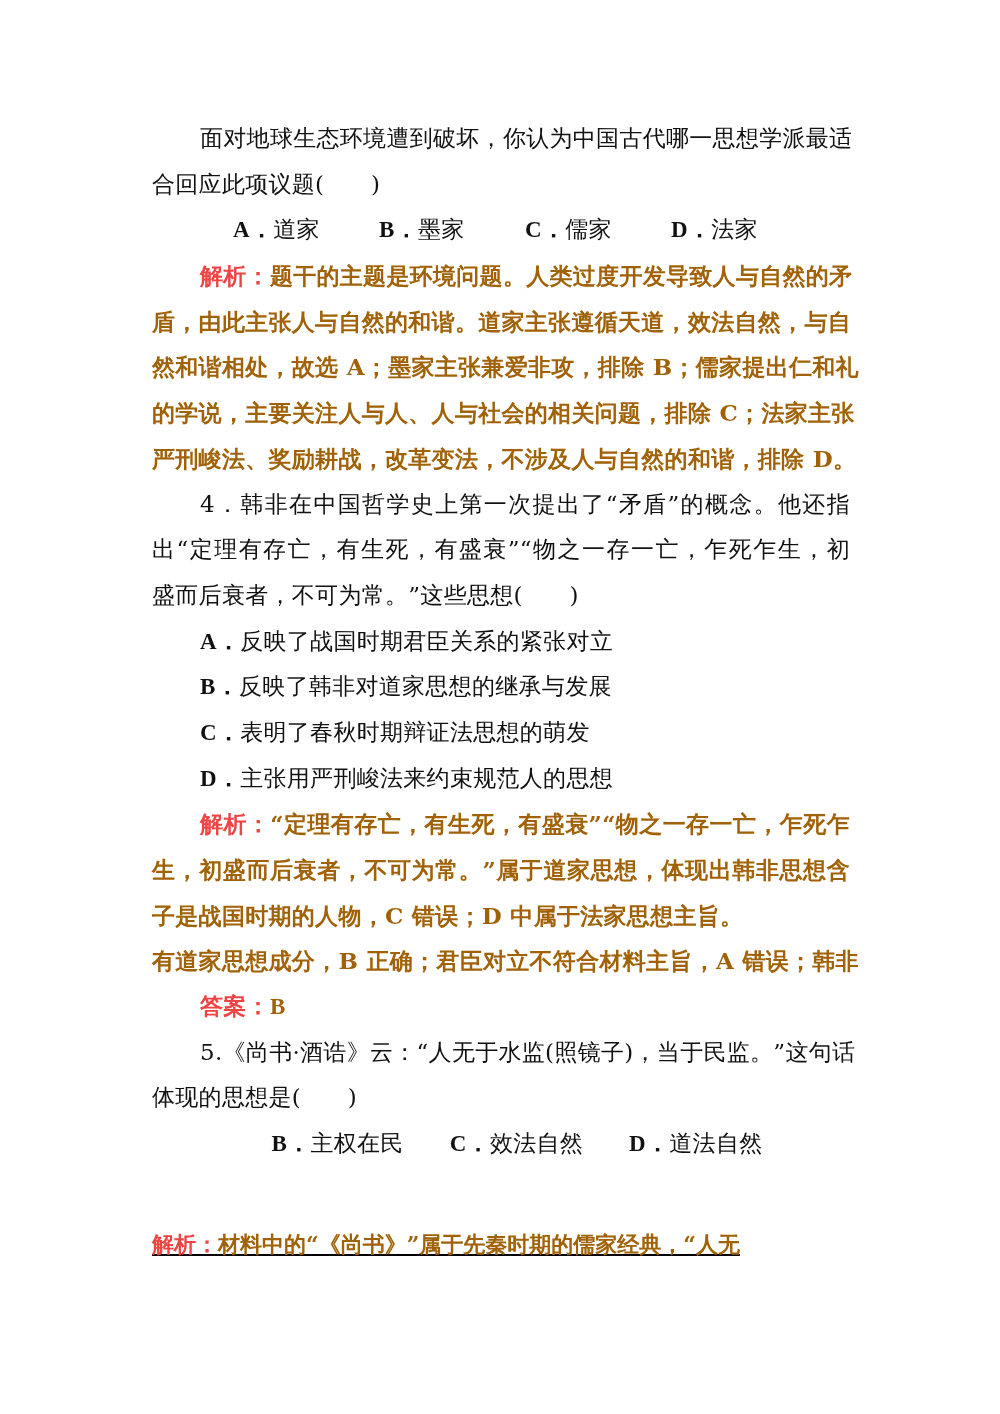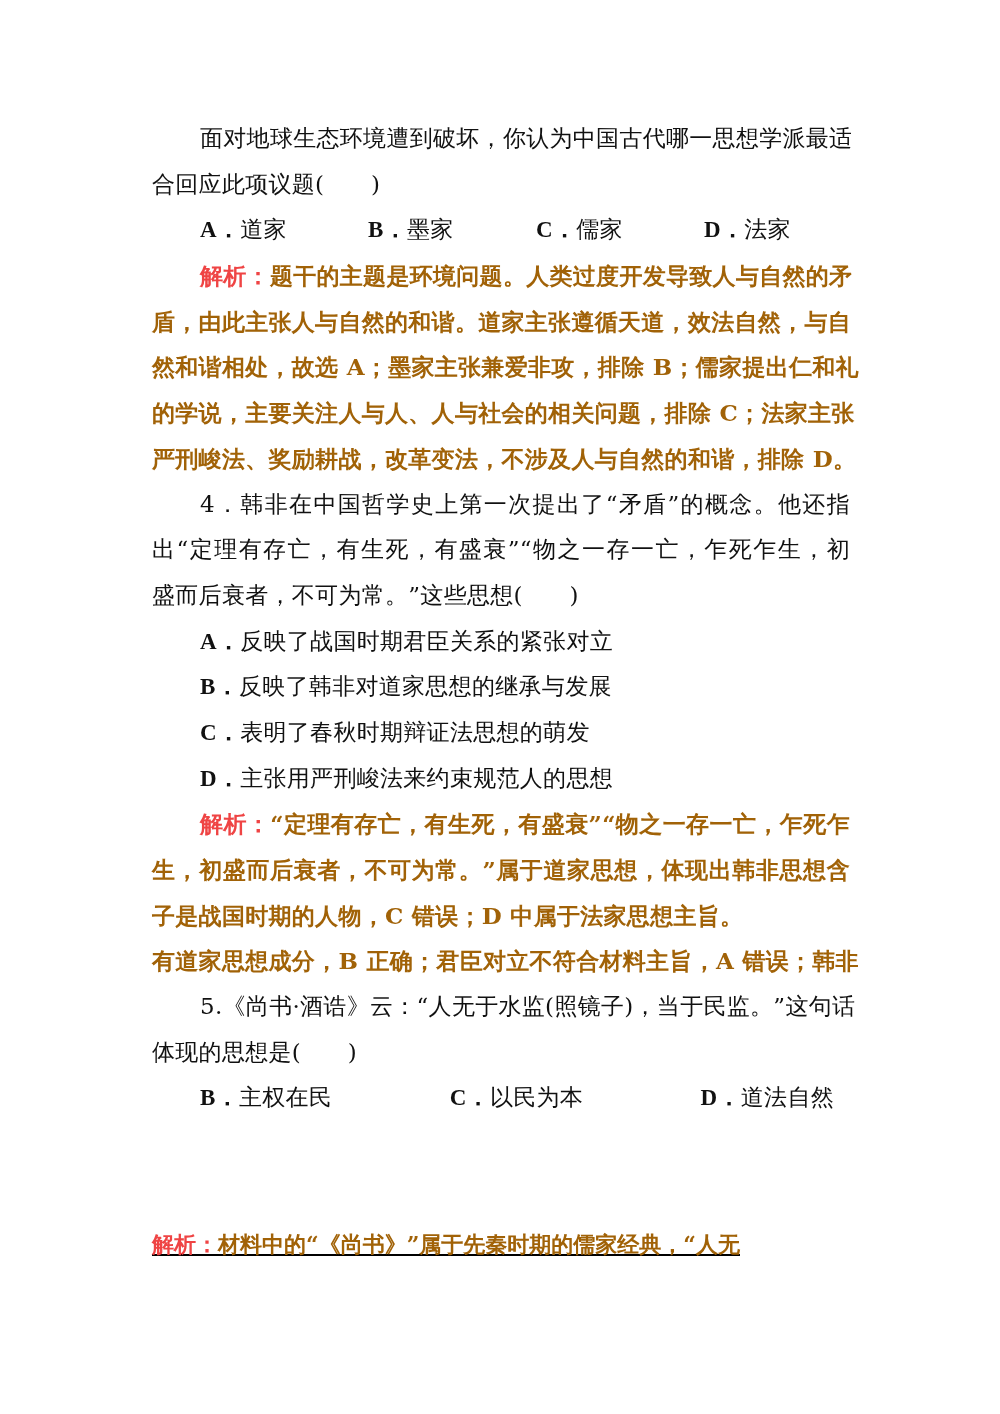--- a/index.html
+++ b/index.html
@@ -30,21 +30,21 @@
     }
     .indent { padding-left: 48px; }
     .justify {
       text-align: justify;
       text-align-last: justify;
     }
     .red { color: #a16207; font-weight: bold; }
     .blue { color: #ef4444; font-weight: bold; font-family: "DejaVu Sans", sans-serif; }
     .opts {
       display: flex;
-      justify-content: space-between;
+      justify-content: center;
     }
     .opt { display: inline-block; }
     .opt .letter { font-family: "Liberation Serif", serif; font-weight: bold; }
     .q3-opts .opt { width: 146px; }
     .q5-opts .opt { margin-right: 46px; }
     .q5-opts .opt:last-child { margin-right: 16px; }
     .last-analysis {
       position: absolute;
       left: 152px;
       top: 1224px;
@@ -82,28 +82,29 @@
     <div class="line justify">出“定理有存亡，有生死，有盛衰”“物之一存一亡，乍死乍生，初</div>
     <div class="line">盛而后衰者，不可为常。”这些思想(　　)</div>
     <div class="line indent"><span class="num">A．</span><span>反映了战国时期君臣关系的紧张对立</span></div>
     <div class="line indent"><span class="num">B．</span><span>反映了韩非对道家思想的继承与发展</span></div>
     <div class="line indent"><span class="num">C．</span><span>表明了春秋时期辩证法思想的萌发</span></div>
     <div class="line indent"><span class="num">D．</span><span>主张用严刑峻法来约束规范人的思想</span></div>
     <div class="line indent justify"><span class="blue">解析：</span><span class="red">“定理有存亡，有生死，有盛衰”“物之一存一亡，乍死乍</span></div>
     <div class="line justify red">生，初盛而后衰者，不可为常。”属于道家思想，体现出韩非思想含</div>
     <div class="line red">子是战国时期的人物，C 错误；D 中属于法家思想主旨。</div>
     <div class="line justify red">有道家思想成分，B 正确；君臣对立不符合材料主旨，A 错误；韩非</div>
+    <div class="line indent"><span class="blue">答案：</span><span class="red num">B</span></div>
   </section>
 
   <section>
     <div class="line indent justify">5.《尚书·酒诰》云：“人无于水监(照镜子)，当于民监。”这句话</div>
     <div class="line">体现的思想是(　　)</div>
     <div class="line indent opts q5-opts">
       <span class="opt"><span class="letter">B．</span><span>主权在民</span></span>
-      <span class="opt"><span class="letter">C．</span><span>以民为本</span></span>
+      <span class="opt"><span class="letter">C．</span><span>效法自然</span></span>
       <span class="opt"><span class="letter">D．</span><span>道法自然</span></span>
     </div>
   </section>
 </div>
 
 <div class="last-analysis">
   <span class="blue">解析：</span><span class="red">材料中的“《尚书》”属于先秦时期的儒家经典，“人无</span>
 </div>
 
 </body></html>

